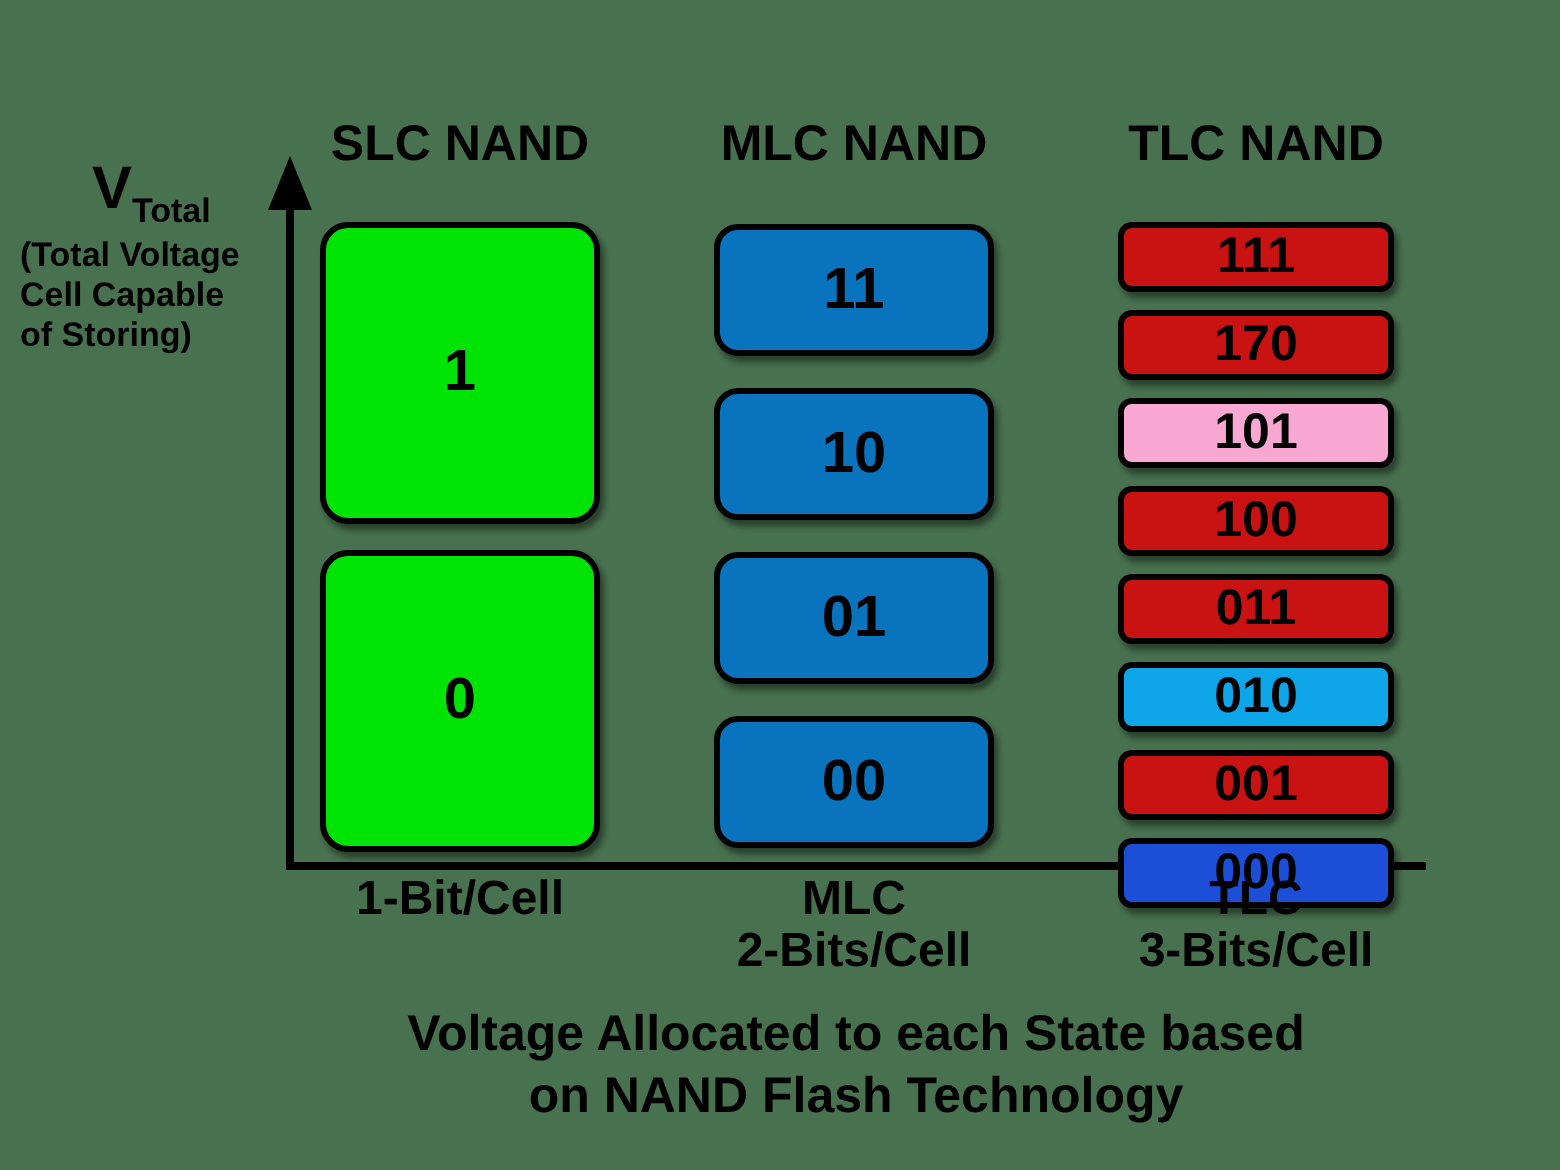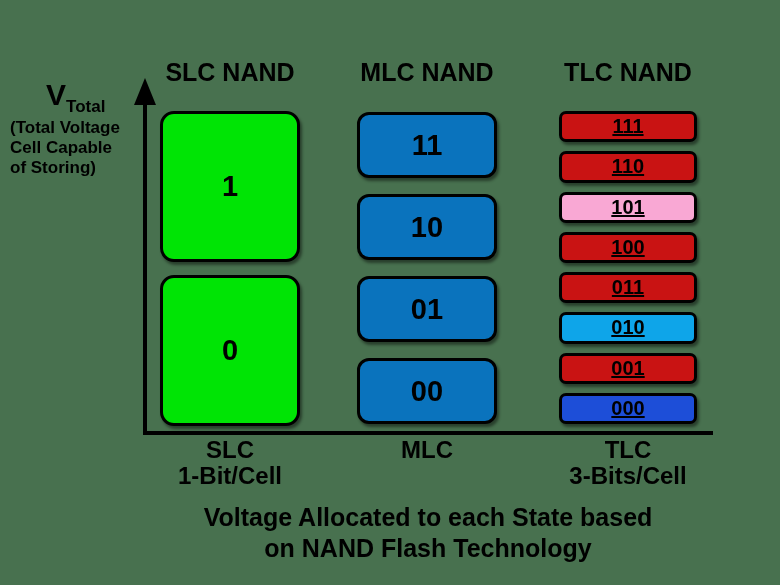--- a/index.html
+++ b/index.html
@@ -45,21 +45,21 @@
   .boxes.mlc{left:357px;top:112px;width:140px;height:312px;gap:16px;}
   .boxes.tlc{left:559px;top:111px;width:138px;height:313px;gap:9px;}
   .box{
     flex:1;display:flex;align-items:center;justify-content:center;
     border:3px solid #000;font-weight:bold;
     box-shadow:2px 3px 3px rgba(0,0,0,0.45);
     box-sizing:border-box;
   }
   .boxes.slc .box{border-radius:14px;font-size:29px;}
   .boxes.mlc .box{border-radius:12px;font-size:29px;text-align:right;}
-  .boxes.tlc .box{border-radius:7px;font-size:20px;text-decoration:underline;}
+  .boxes.tlc .box{border-radius:7px;font-size:25px;}
 
   
   .col-footer{
     position:absolute;top:437px;text-align:center;
     font-weight:bold;font-size:24px;line-height:26px;white-space:nowrap;
   }
   .col-footer.slc{left:160px;width:140px;}
   .col-footer.mlc{left:357px;width:140px;}
   .col-footer.tlc{left:559px;width:138px;}
 
@@ -96,35 +96,35 @@
       <div class="box" style="background: rgb(0, 228, 5);">0</div>
     </div>
   <div class="boxes mlc">
       <div class="box" style="background: rgb(10, 115, 189);">11</div>
       <div class="box" style="background: rgb(10, 115, 189);">10</div>
       <div class="box" style="background: rgb(10, 115, 189);">01</div>
       <div class="box" style="background: rgb(10, 115, 189);">00</div>
     </div>
   <div class="boxes tlc">
       <div class="box" style="background: rgb(201, 19, 19);">111</div>
-      <div class="box" style="background: rgb(201, 19, 19);">110</div>
+      <div class="box" style="background: rgb(201, 19, 19);">170</div>
       <div class="box" style="background: #f9a8d4;">101</div>
       <div class="box" style="background: rgb(201, 19, 19);">100</div>
       <div class="box" style="background: rgb(201, 19, 19);">011</div>
       <div class="box" style="background: #0ea5e9;">010</div>
       <div class="box" style="background: rgb(201, 19, 19);">001</div>
       <div class="box" style="background: #1d4ed8; text-align: right;">000</div>
     </div>
 
   <div class="col-footer slc">
-    <div>SLC</div>
     <div>1-Bit/Cell</div>
   </div>
   <div class="col-footer mlc">
     <div>MLC</div>
+    <div>2-Bits/Cell</div>
   </div>
   <div class="col-footer tlc">
     <div>TLC</div>
     <div>3-Bits/Cell</div>
   </div>
 
   <div class="caption">
     <div>Voltage Allocated to each State based</div>
     <div>on NAND Flash Technology</div>
   </div>

